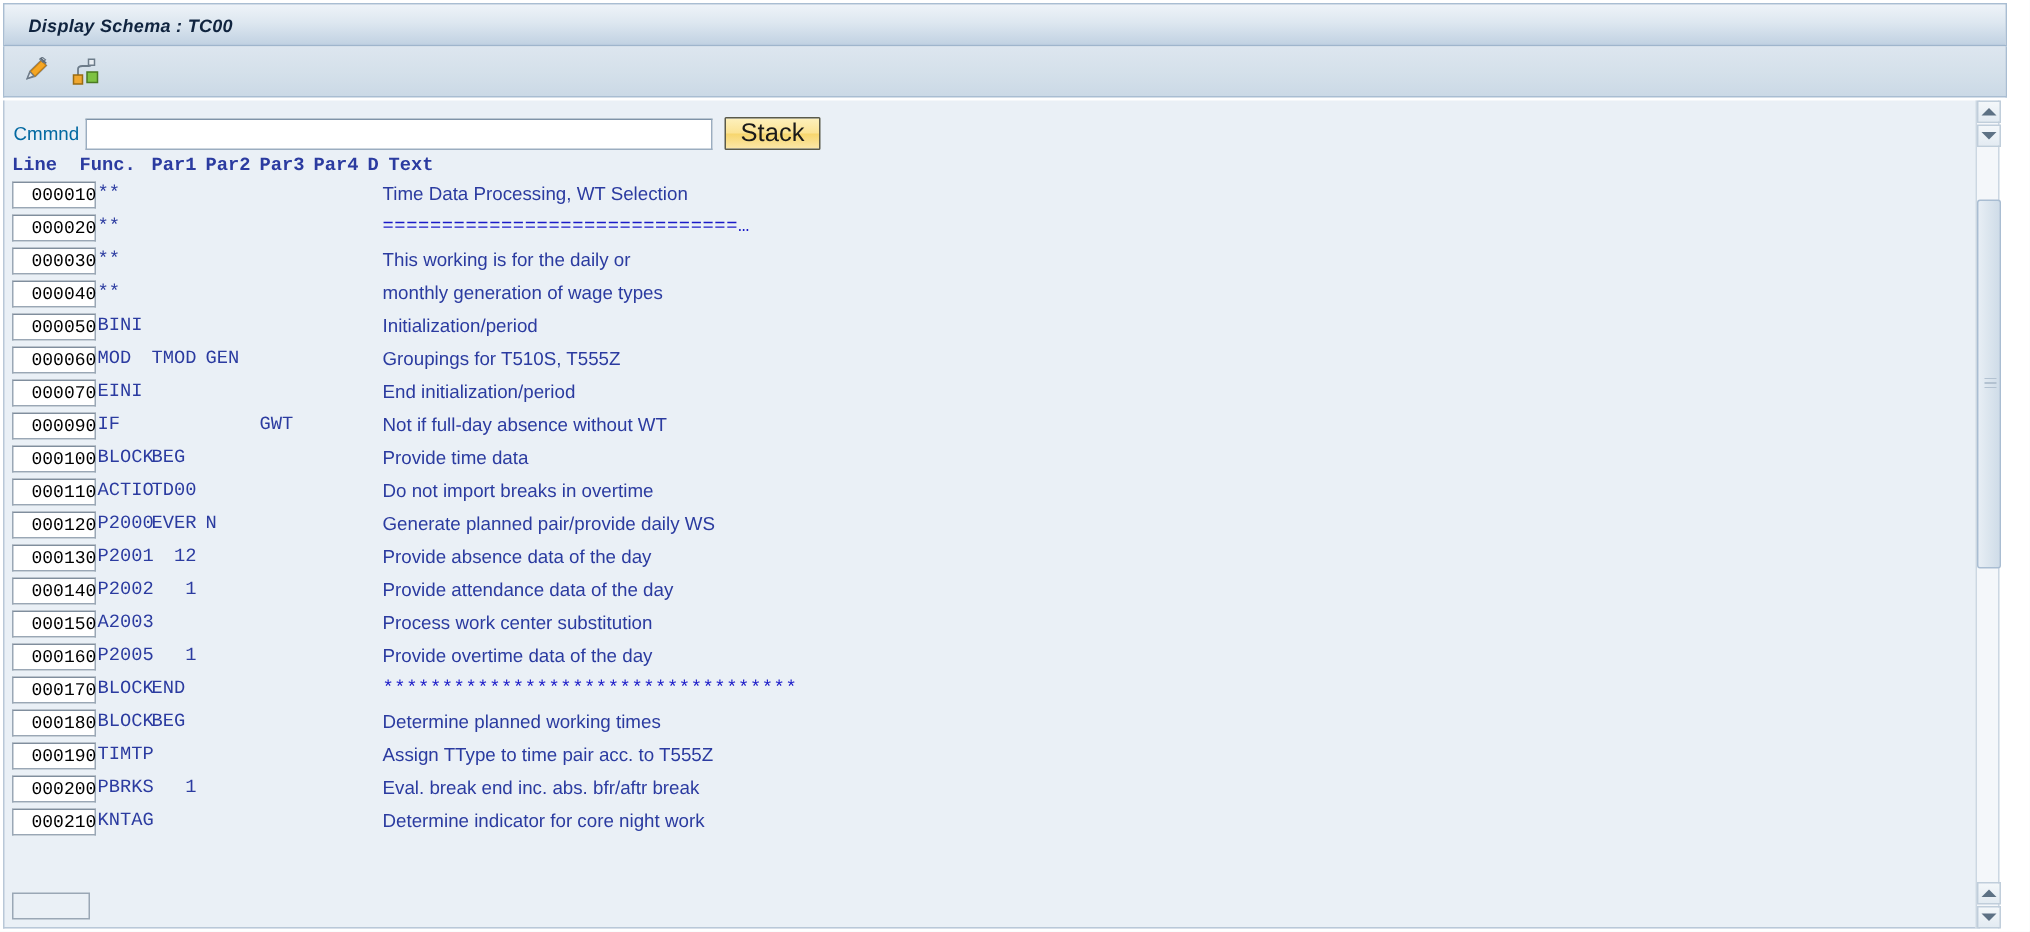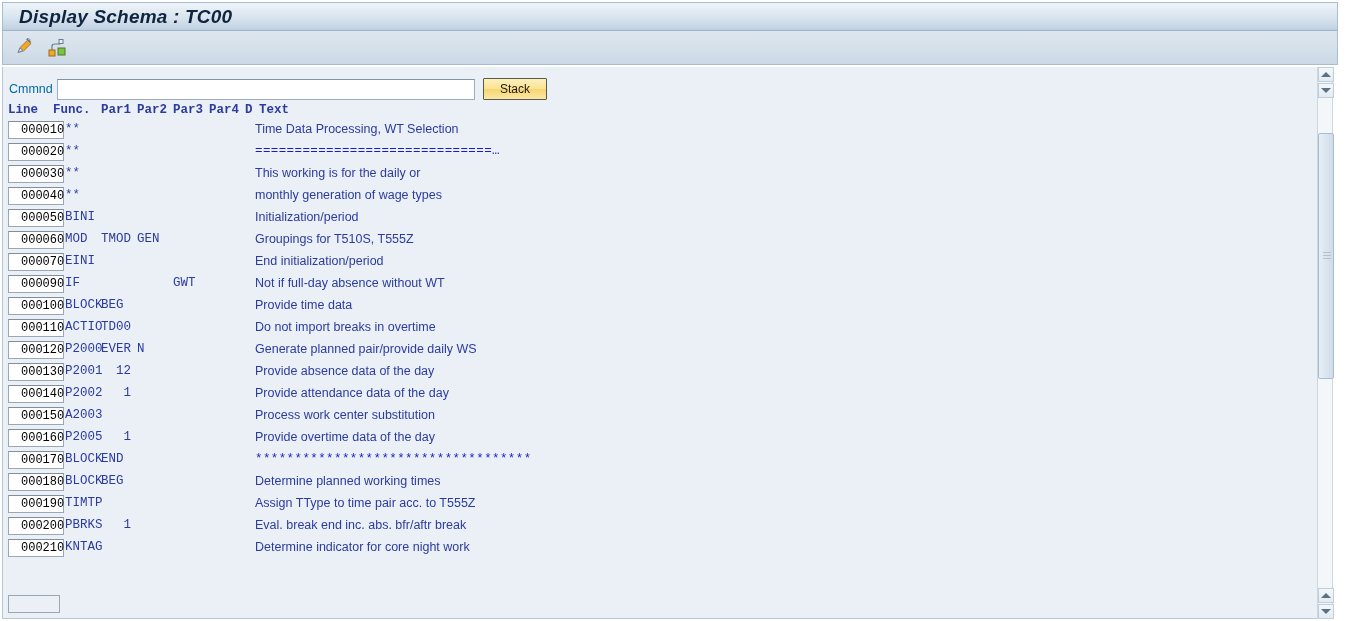--- a/index.html
+++ b/index.html
@@ -20,21 +20,21 @@
   .titlebar {
     position: absolute; left: 2px; top: 2px;
     width: 1336px; height: 29px;
     background: linear-gradient(to bottom, #eef3f8 0%, #dde7f0 45%, #c3d3e3 96%, #b6c8dc 100%);
     border: 1px solid #a9bdd2;
     border-bottom: 1px solid #9fb5cc;
     display: flex; align-items: center;
   }
   .titlebar .title {
     margin-left: 16px;
-    font-size: 19px;
+    font-size: 12px;
     font-weight: bold;
     font-style: italic;
     color: #10243f;
     letter-spacing: 0.2px;
     white-space: nowrap;
   }
 
   
   .toolbar {
     position: absolute; left: 2px; top: 31px;
@@ -96,21 +96,21 @@
     color: #000080;
     outline: none;
   }
   .stack-btn {
     margin-left: 8px;
     width: 64px; height: 22px;
     background: linear-gradient(to bottom, #fdf0bc 0%, #fbe394 48%, #f7d66e 52%, #fbe7a8 100%);
     border: 1px solid #5a5a4a;
     border-radius: 1px;
     font-family: "Liberation Sans", sans-serif;
-    font-size: 12px;
+    font-size: 17px;
     color: #1a1a1a;
     cursor: pointer;
     padding: 0;
     line-height: 20px;
   }
 
   
   .grid {
     position: absolute; left: 0; top: 36px;
     width: 100%;

